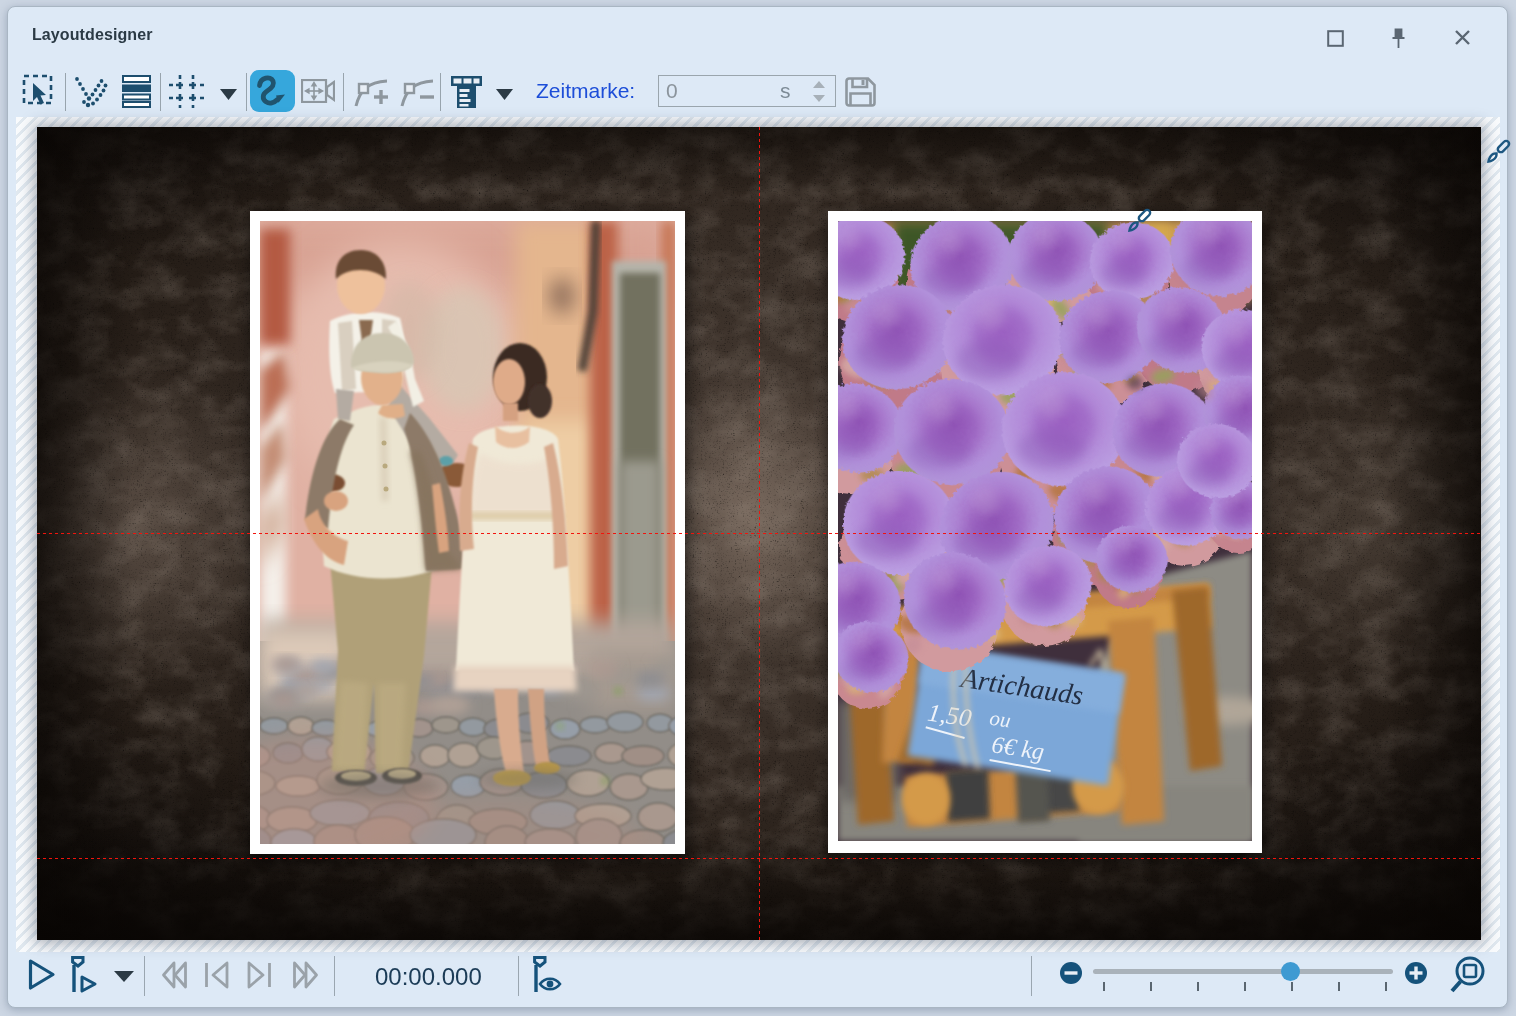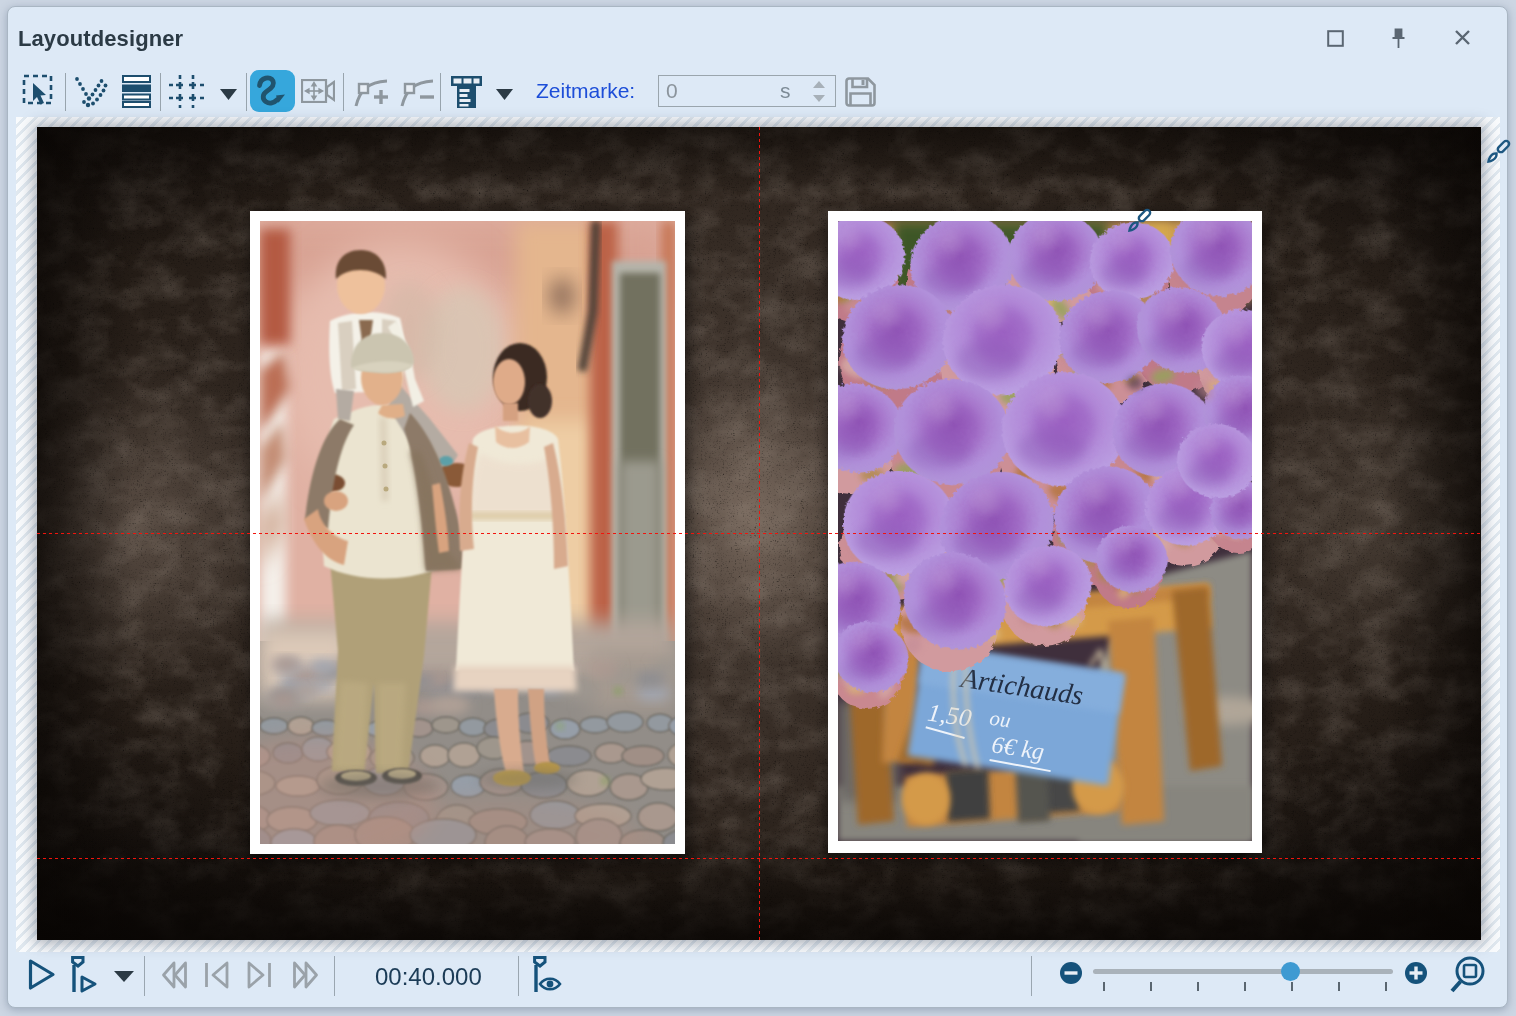--- a/index.html
+++ b/index.html
@@ -1,20 +1,20 @@
 <!DOCTYPE html>
 <html><head><meta charset="utf-8">
 <style>
 * { margin:0; padding:0; box-sizing:border-box; }
 html,body { width:1516px; height:1016px; overflow:hidden; }
 body { background:#ccd6e3; font-family:"Liberation Sans", sans-serif; position:relative; }
 .abs { position:absolute; }
 #win { position:absolute; left:7px; top:6px; width:1501px; height:1002px; background:#dde9f6;
   border:1px solid #a9b6c3; border-radius:8px; box-shadow: 0 2px 8px rgba(60,80,110,0.35); }
-#title { position:absolute; left:18px; top:26px; font-size:22px; font-weight:bold; color:#2b3a45; letter-spacing:0.1px; }
+#title { position:absolute; left:32px; top:26px; font-size:16px; font-weight:bold; color:#2b3a45; letter-spacing:0.1px; }
 #hatch { position:absolute; left:16px; top:117px; width:1484px; height:835px;
   background: repeating-linear-gradient(135deg, #f9fbfd 0 5px, #e1e9f0 5px 8px); }
 #canvas { position:absolute; left:21px; top:10px; width:1444px; height:813px;
   box-shadow: 0 0 14px 3px rgba(40,50,70,0.4);
   background:
    radial-gradient(ellipse 140px 220px at 718px 390px, rgba(128,112,100,0.85), rgba(128,112,100,0) 70%),
    radial-gradient(ellipse 200px 230px at 105px 400px, rgba(106,92,82,0.7), rgba(106,92,82,0) 72%),
    radial-gradient(ellipse 180px 220px at 1335px 400px, rgba(92,80,70,0.5), rgba(92,80,70,0) 72%),
    radial-gradient(ellipse 62% 58% at 50% 46%, #4c4038 0%, #352b24 55%, #241c16 85%, #1f1813 100%);
   }
@@ -820,21 +820,21 @@
 <path d="M3 3 L17 15 L3 27 Z"></path>
       <path d="M23.5 3 L23.5 27"></path>
     </g>
   </svg>
 <svg class="abs" style="left:292px;top:960px" width="27" height="30" viewBox="0 0 27 30">
     <g fill="none" stroke="#9aa2a9" stroke-width="2.8" stroke-linejoin="round">
 <path d="M2.5 3 L13 15 L2.5 27 Z"></path>
       <path d="M14 3 L24.5 15 L14 27 Z"></path>
     </g>
   </svg>
-<div class="abs" style="left:375px;top:963px;font-size:24px;color:#1c3c57">00:40.000</div>
+<div class="abs" style="left:375px;top:963px;font-size:24px;color:#1c3c57">00:00.000</div>
 <svg class="abs" style="left:533px;top:956px" width="30" height="38" viewBox="0 0 30 38">
 <path d="M3 9 L3 36" stroke="#15527b" stroke-width="3.4"></path>
 <path d="M1.6 1.6 L12 1.6 L12 6 L7 10 L1.6 6 Z" fill="none" stroke="#15527b" stroke-width="3"></path>
 <path d="M7 28 C 12 21 22 21 27 28 C 22 35 12 35 7 28 Z" fill="none" stroke="#15527b" stroke-width="2.6"></path>
 <circle cx="17" cy="28" r="3.4" fill="#15527b"></circle>
 </svg>
 <svg class="abs" style="left:1059px;top:961px" width="24" height="24" viewBox="0 0 24 24">
     <circle cx="12" cy="12" r="11" fill="#15527b"></circle>
     <rect x="5.5" y="10.3" width="13" height="3.4" fill="#e8eef5"></rect>
   </svg>

